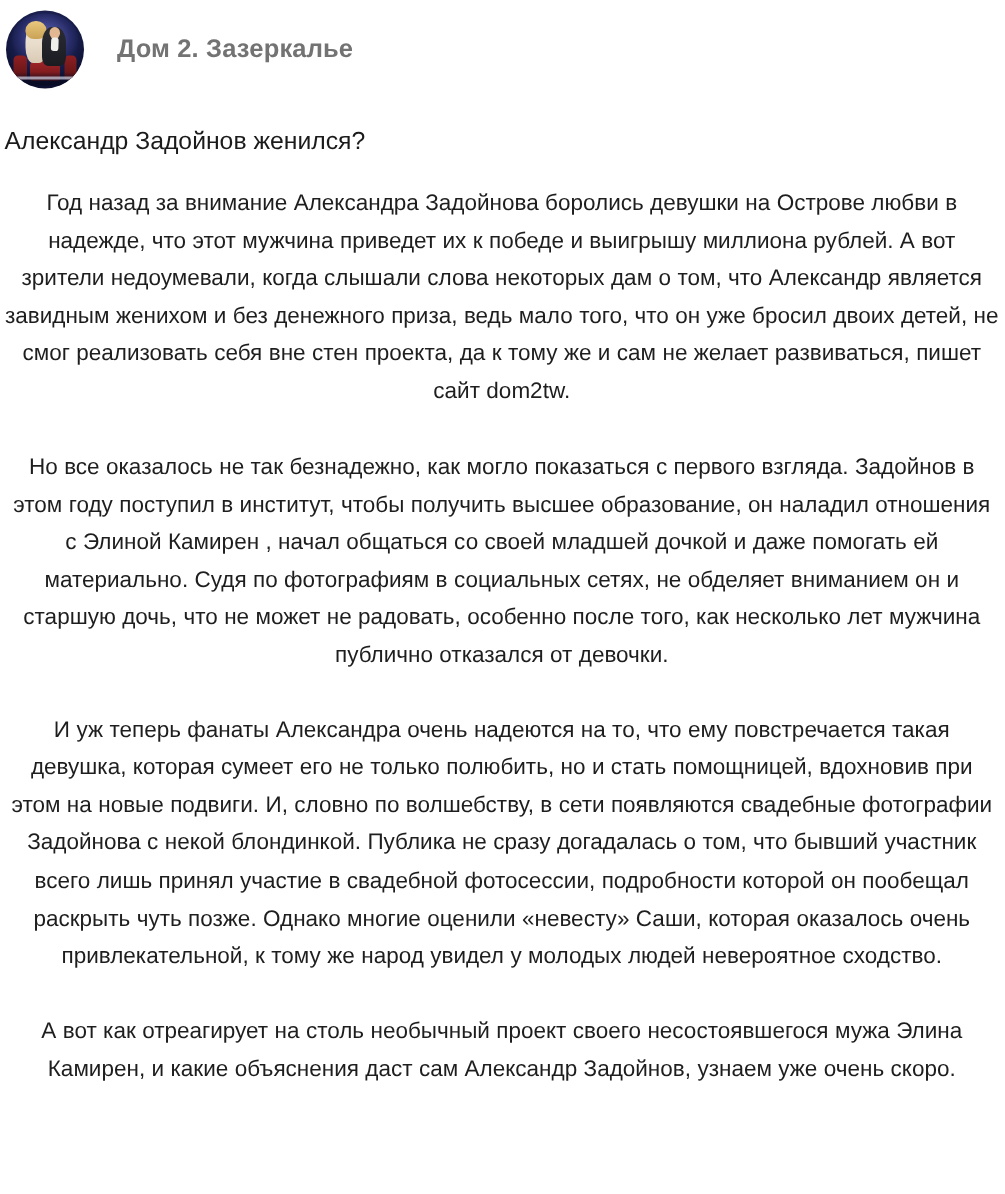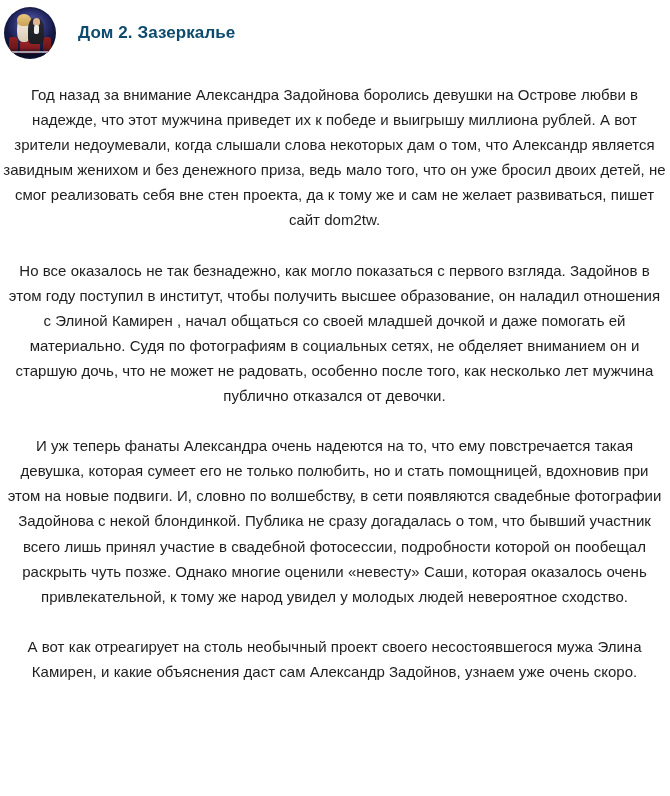--- a/index.html
+++ b/index.html
@@ -133,21 +133,21 @@
     width: 76%;
     height: 2px;
     background: rgba(225,228,245,0.66);
     box-shadow: 0 5px 0 -1px rgba(225,228,245,0.40);
   }
 
   .channel-title {
     margin-left: 22px;
     font-size: 17px;
     font-weight: bold;
-    color: #0c4a6e;
+    color: #737373;
     letter-spacing: 0.1px;
     white-space: nowrap;
   }
 
   
   .headline {
     font-size: 16.5px;
     line-height: 22px;
     color: #1b1b1b;
     margin: 19px 0 0 0;
@@ -181,20 +181,21 @@
       <span class="fig-w"></span>
       <span class="hair-w"></span>
       <span class="fig-m"></span>
       <span class="face-m"></span>
       <span class="shirt-m"></span>
       <span class="caption-strip"></span>
     </div>
     <div class="channel-title">Дом 2. Зазеркалье</div>
   </div>
 
+  <h1 class="headline">Александр Задойнов женился?</h1>
 
   <div class="article-body">
     <p class="paragraph">Год назад за внимание Александра Задойнова боролись девушки на Острове любви в надежде, что этот мужчина приведет их к победе и выигрышу миллиона рублей. А вот зрители недоумевали, когда слышали слова некоторых дам о том, что Александр является завидным женихом и без денежного приза, ведь мало того, что он уже бросил двоих детей, не смог реализовать себя вне стен проекта, да к тому же и сам не желает развиваться, пишет сайт dom2tw.</p>
     <p class="paragraph">Но все оказалось не так безнадежно, как могло показаться с первого взгляда. Задойнов в этом году поступил в институт, чтобы получить высшее образование, он наладил отношения с Элиной Камирен , начал общаться со своей младшей дочкой и даже помогать ей материально. Судя по фотографиям в социальных сетях, не обделяет вниманием он и старшую дочь, что не может не радовать, особенно после того, как несколько лет мужчина публично отказался от девочки.</p>
     <p class="paragraph">И уж теперь фанаты Александра очень надеются на то, что ему повстречается такая девушка, которая сумеет его не только полюбить, но и стать помощницей, вдохновив при этом на новые подвиги. И, словно по волшебству, в сети появляются свадебные фотографии Задойнова с некой блондинкой. Публика не сразу догадалась о том, что бывший участник всего лишь принял участие в свадебной фотосессии, подробности которой он пообещал раскрыть чуть позже. Однако многие оценили «невесту» Саши, которая оказалось очень привлекательной, к тому же народ увидел у молодых людей невероятное сходство.</p>
     <p class="paragraph">А вот как отреагирует на столь необычный проект своего несостоявшегося мужа Элина Камирен, и какие объяснения даст сам Александр Задойнов, узнаем уже очень скоро.</p>
   </div>
 
 </div>
 

